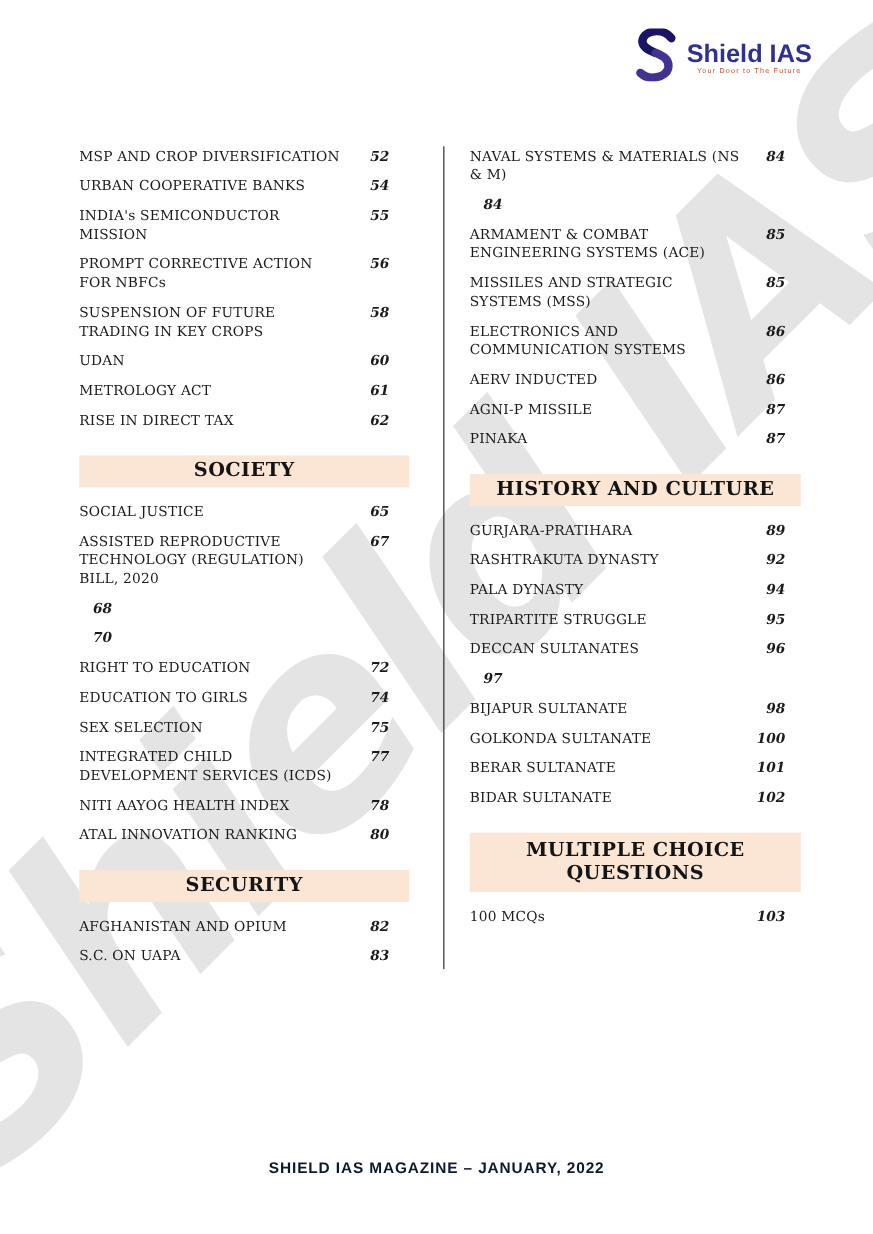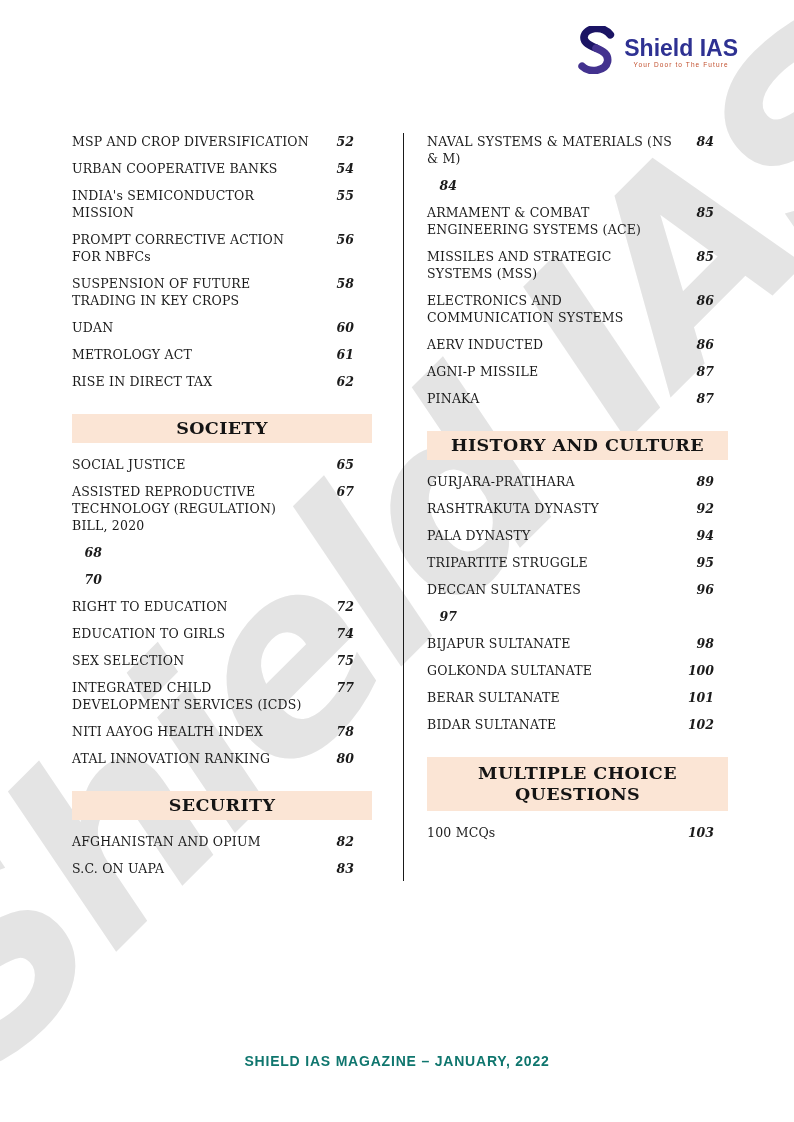--- a/index.html
+++ b/index.html
@@ -33,21 +33,21 @@
   .row .pg{min-width:30px;text-align:right;font-weight:bold;font-style:italic;}
   .band{
     background:#fbe5d5;text-align:center;font-weight:bold;font-size:17.5px;
     letter-spacing:0.4px;line-height:21px;padding:4px 0;margin:24px 0 13px 0;color:#141414;
   }
   .band.mcq{padding:6px 12px;margin-top:24px;}
   
   .footer{
     position:absolute;left:0;right:0;top:1053px;text-align:center;z-index:2;
     font-family:"Liberation Sans",sans-serif;font-weight:bold;font-size:14px;
-    letter-spacing:0.8px;color:#0f766e;
+    letter-spacing:0.8px;color:#0f172a;
   }
 </style>
 </head>
 <body>
 
 <div class="page">
 
   <div class="watermark">Shield IAS</div>
 
   <div class="logo">

